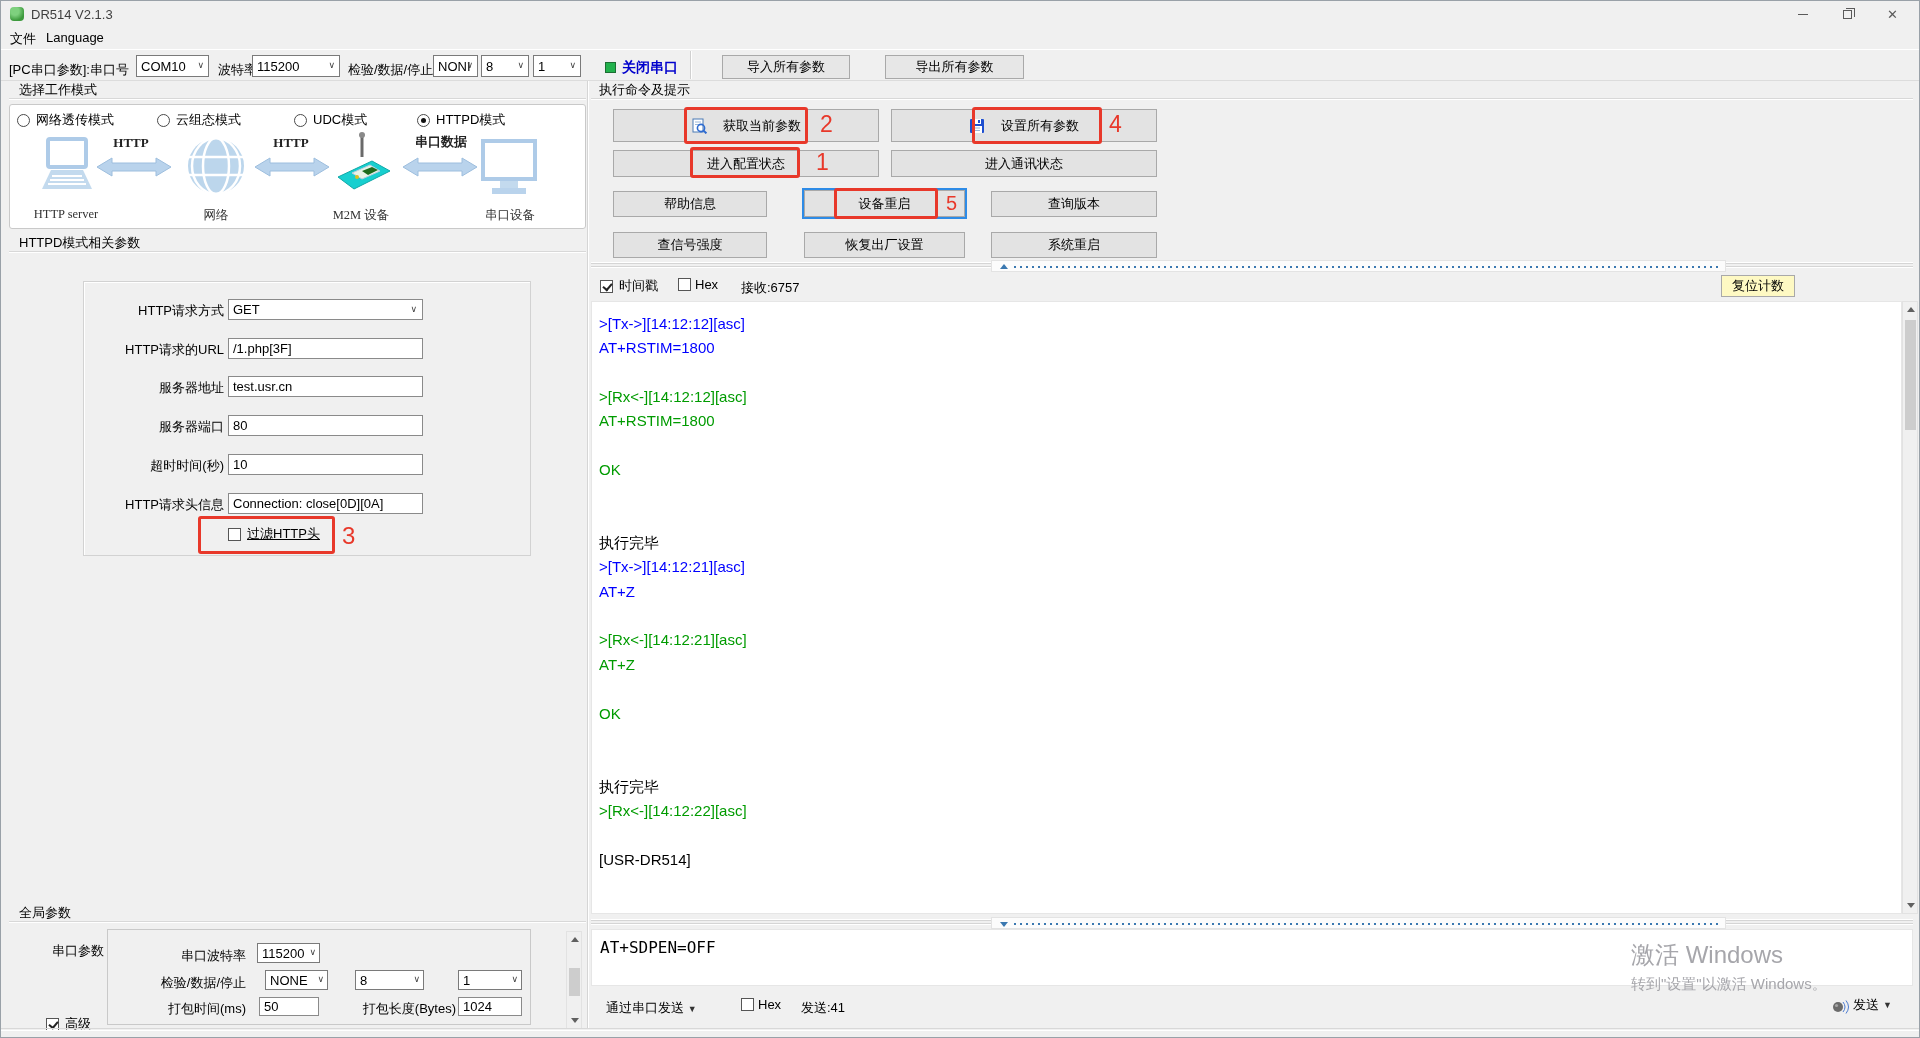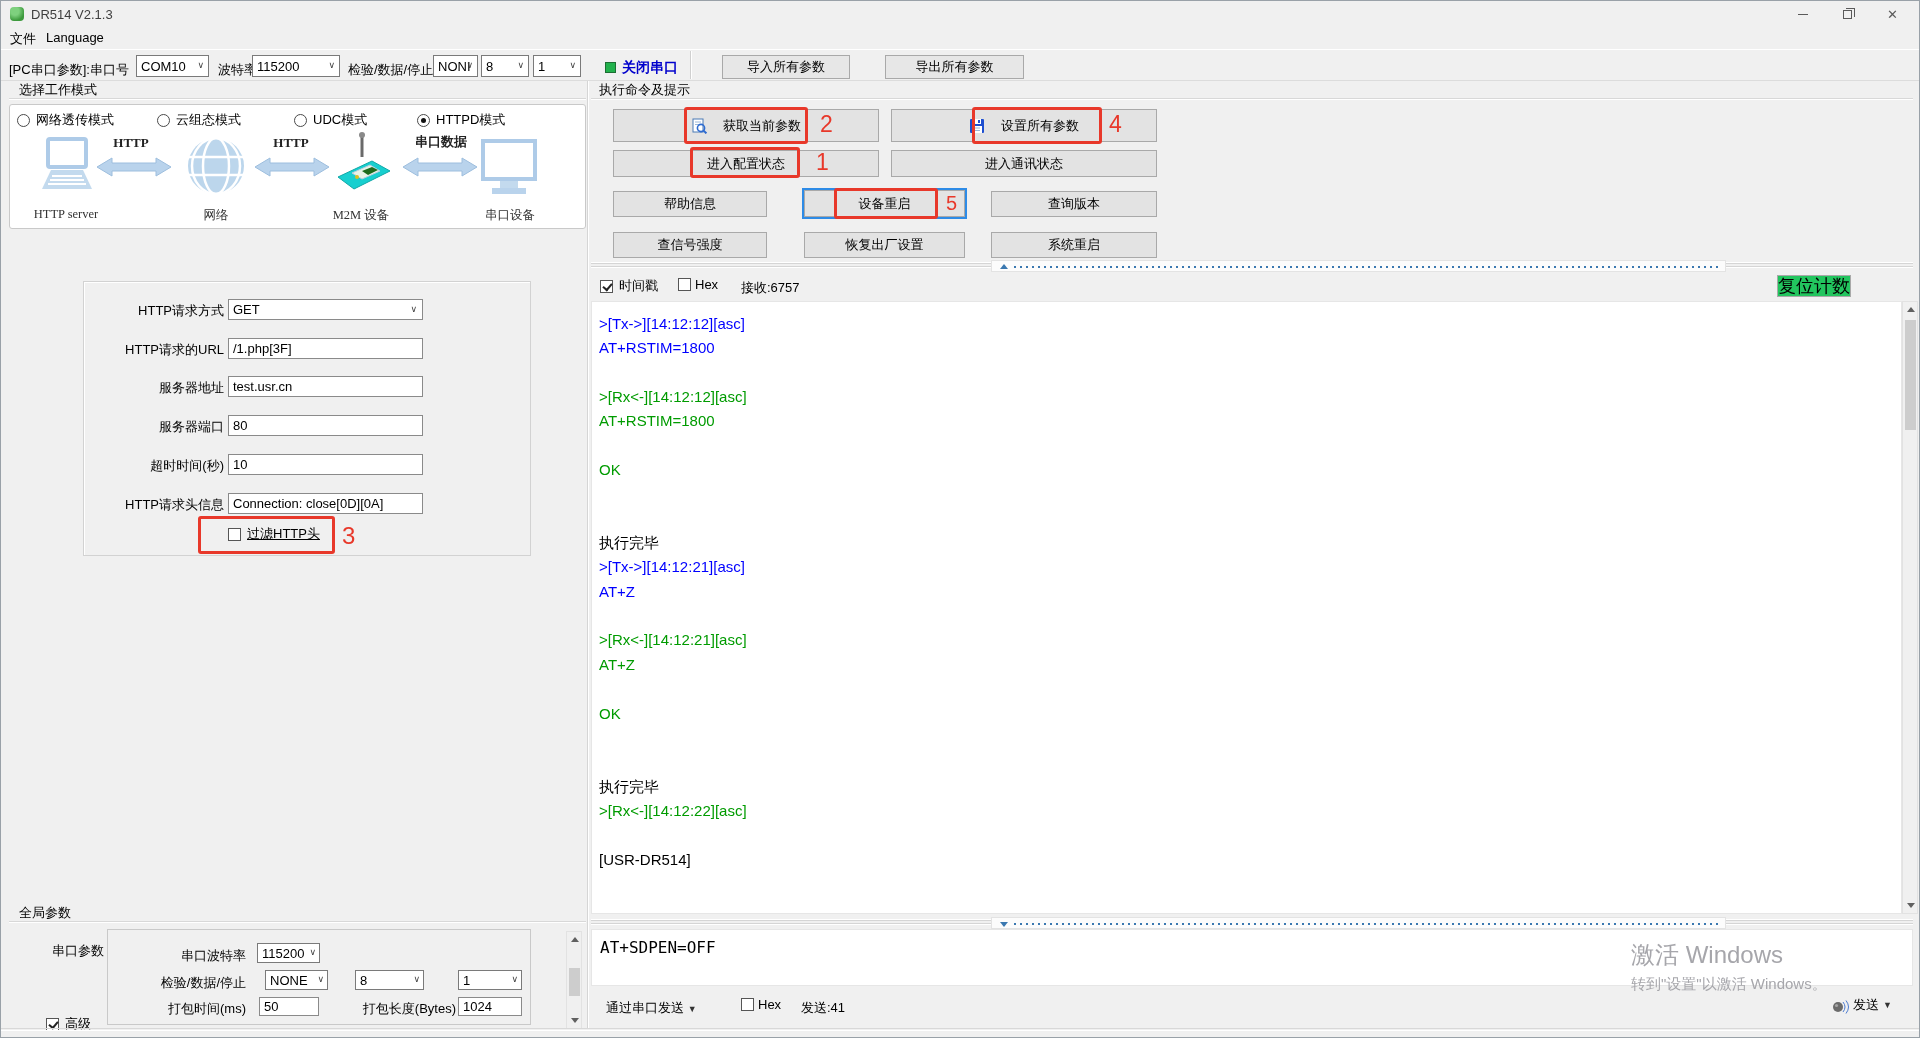--- a/index.html
+++ b/index.html
@@ -79,21 +79,21 @@
   .hsplit{position:absolute;left:590px;width:1322px;height:12px;}
   .hsplit .etched{position:absolute;left:0;top:3px;width:100%;height:4px;border-top:1px solid #d5d5d5;border-bottom:1px solid #d5d5d5;box-shadow:0 1px 0 #fff,0 -1px 0 #fff;}
   .hsplit .dotseg{position:absolute;left:400px;top:0;width:735px;height:12px;background:#fcfcfc;border:1px solid #e3e3e3;}
   .dotseg .dots{position:absolute;left:22px;right:6px;top:5px;height:2px;background:repeating-linear-gradient(90deg,#3a78b0 0 2px,transparent 2px 6px);}
   .dotseg .tri{position:absolute;left:8px;top:3px;width:0;height:0;border-left:4px solid transparent;border-right:4px solid transparent;}
   .tri.up{border-bottom:5px solid #3a78b0;}
   .tri.down{border-top:5px solid #3a78b0;}
 
   
   .loghead-item{position:absolute;font-size:13px;color:#000;}
-  .reset-btn{position:absolute;left:1776px;top:274px;width:74px;height:22px;background:#22c55e;border:1px solid #a9a9a9;font-size:18px;display:flex;align-items:center;justify-content:center;}
+  .reset-btn{position:absolute;left:1720px;top:274px;width:74px;height:22px;background:#fef9c3;border:1px solid #a9a9a9;font-size:13px;display:flex;align-items:center;justify-content:center;}
   .log-area{position:absolute;left:590px;top:300px;width:1311px;height:613px;background:#fff;border:1px solid #e6e6e6;overflow:hidden;}
   .log-lines{position:absolute;left:7px;top:10px;line-height:24.35px;font-size:15px;white-space:pre;}
   .lc-tx{color:#0000ff;} .lc-rx{color:#009b00;} .lc-plain{color:#000;}
   .send-area{position:absolute;left:590px;top:928px;width:1322px;height:57px;background:#fff;border:1px solid #e6e6e6;}
   .send-text{position:absolute;left:8px;top:8px;font-family:"DejaVu Sans Mono","Liberation Mono",monospace;font-size:16px;color:#000;}
   .bbar-item{position:absolute;font-size:13px;color:#000;}
   .watermark{position:absolute;left:1630px;top:938px;color:#a6a6ab;z-index:5;}
   .wm1{font-size:24px;}
   .wm2{font-size:15px;margin-top:4px;}
   .bottom-line{position:absolute;left:0;top:1027px;width:100%;height:2px;border-top:1px solid #d8d8d8;box-shadow:0 1px 0 #fff;}
@@ -229,20 +229,21 @@
 
       <svg class="dg" style="left:470px;top:34px" width="58" height="58">
         <rect x="3" y="2" width="52" height="38" fill="#fff" stroke="#aecbe8" stroke-width="4"></rect>
         <rect x="20" y="42" width="18" height="7" fill="#c3daee"></rect>
         <rect x="12" y="49" width="34" height="6" fill="#b9d3ec"></rect>
       </svg>
       <div class="node-label" style="left:468px;top:102px;width:64px">串口设备</div>
     </div>
   </div>
 
+  <div class="sect-hd" style="left:8px;top:233px;width:577px">HTTPD模式相关参数</div>
 
   <div class="form-box"></div>
   <div id="httpd-fields">
       <div class="f-label" style="top: 301px;">HTTP请求方式</div>
       <div class="f-input" style="top: 298px;">
         <span>GET</span>
         <span class="chev">∨</span>
       </div>
       <div class="f-label" style="top: 340px;">HTTP请求的URL</div>
       <div class="f-input" style="top: 337px;">

